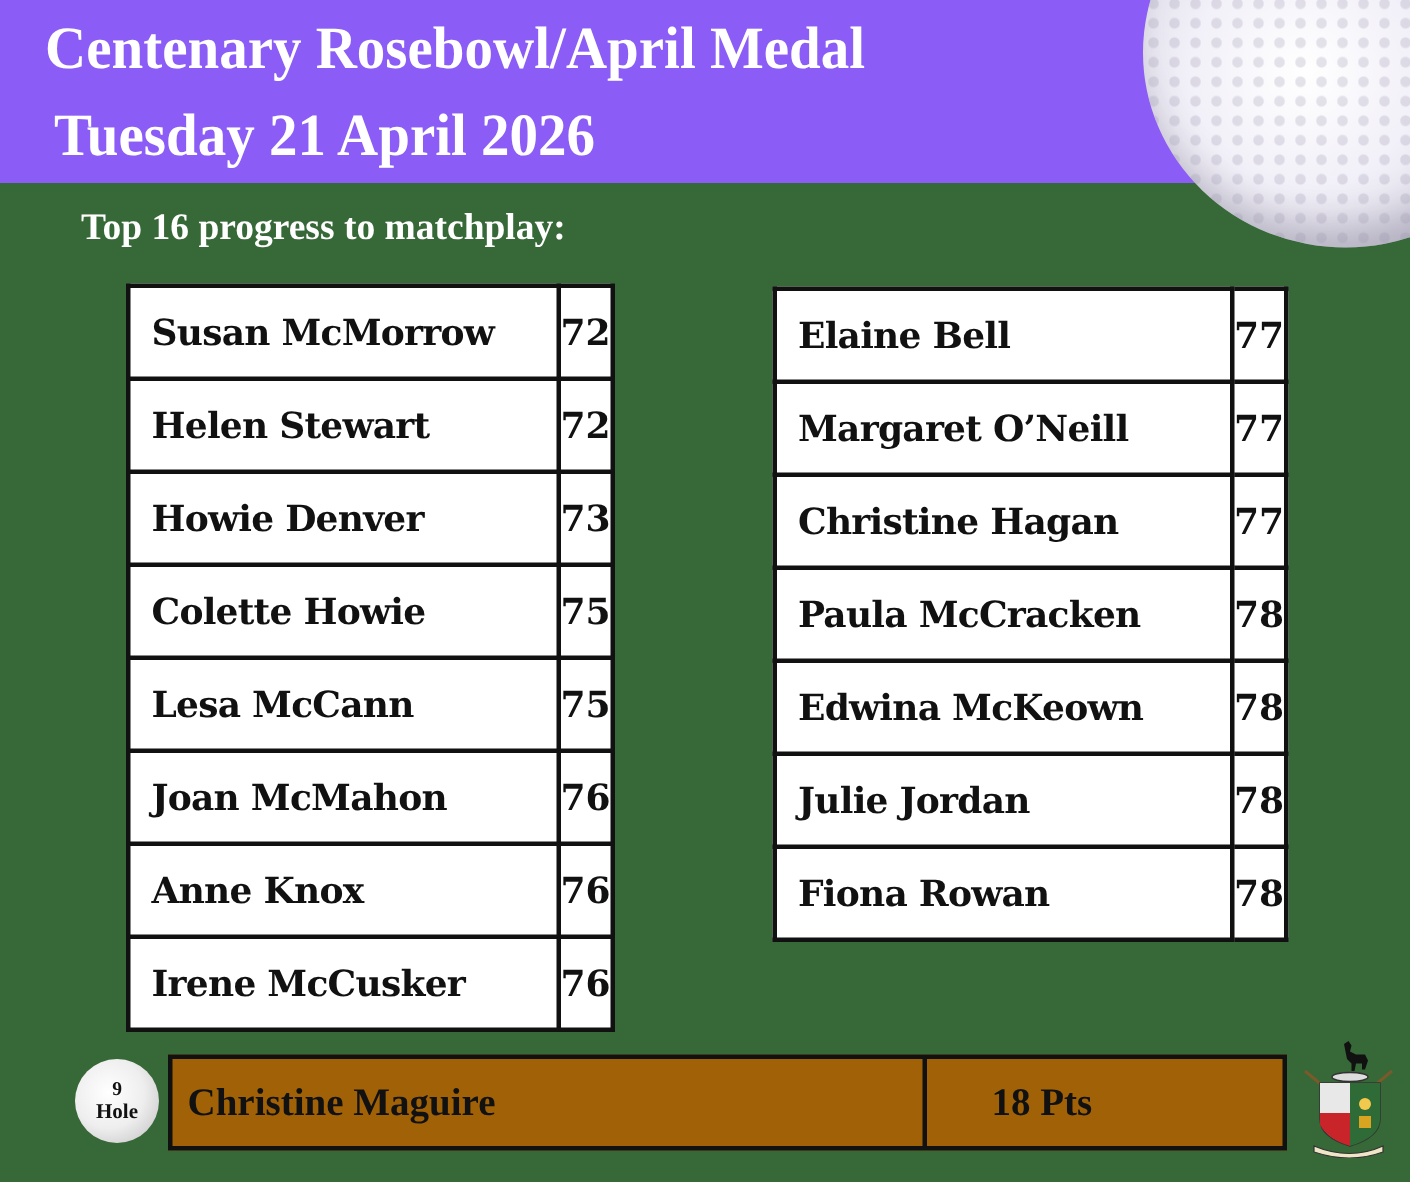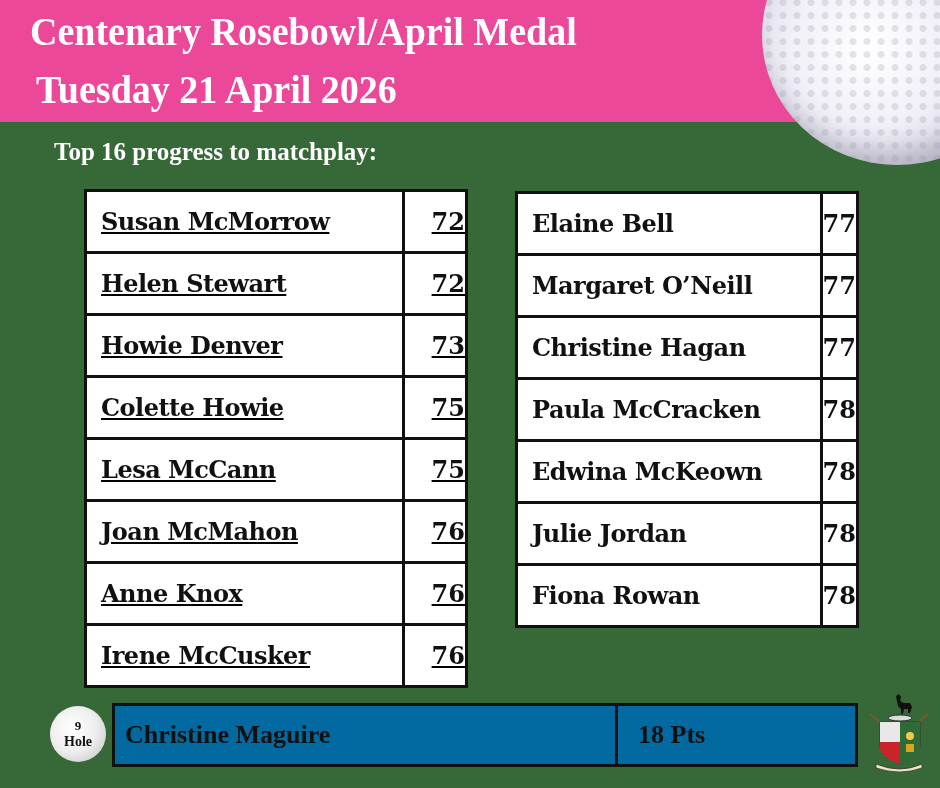--- a/index.html
+++ b/index.html
@@ -4,21 +4,21 @@
   <style>
     * { box-sizing: border-box; margin: 0; padding: 0; }
     html, body { width: 940px; height: 788px; overflow: hidden; }
     body {
       position: relative;
       background: #376837;
       font-family: "DejaVu Serif", "Liberation Serif", serif;
     }
     .header {
       position: absolute; left: 0; top: 0; width: 940px; height: 122px;
-      background: #ec4899;
+      background: #8b5cf6;
     }
     .title1 {
       position: absolute; left: 30px; top: 8px;
       color: #ffffff; font-size: 40px; font-weight: bold;
       font-family: "Liberation Serif", serif; letter-spacing: 0px;
       transform: scaleX(0.95); transform-origin: left;
       white-space: nowrap;
     }
     .title2 {
       position: absolute; left: 36px; top: 66px;
@@ -57,37 +57,37 @@
       border: 3px solid #111111;
       height: 62px;
       color: #111111;
       font-family: "DejaVu Serif", serif;
       font-weight: bold;
       font-size: 24px;
       white-space: nowrap;
     }
     table.scores td.name { padding-left: 14px; letter-spacing: -0.5px; }
     table.scores td.score { text-align: right; font-size: 24px; }
-    #table-left { left: 84px; top: 189px; width: 384px; text-decoration: underline; }
+    #table-left { left: 84px; top: 189px; width: 326px; }
     #table-left td.name { width: 318px; }
     #table-right { left: 515px; top: 191px; width: 344px; }
     #table-right td.name { width: 318px; }
     .nine-ball {
       position: absolute; left: 50px; top: 706px; width: 56px; height: 56px;
       border-radius: 50%;
       background: radial-gradient(circle at 40% 40%, #ffffff 0%, #eeeeee 50%, #bdbdbd 100%);
       display: flex; flex-direction: column; align-items: center; justify-content: center;
       color: #111111; font-family: "Liberation Serif", serif; font-weight: bold;
       line-height: 1;
     }
     .nine-ball .num { font-size: 13px; }
     .nine-ball .lbl { font-size: 14px; margin-top: 3px; }
     .bottom-row {
       position: absolute; left: 112px; top: 703px; width: 746px; height: 64px;
-      background: #0369a1; border: 3px solid #111111; display: flex;
+      background: #a16207; border: 3px solid #111111; display: flex; gap: 23px;
     }
     .bottom-row .bname {
       width: 503px; border-right: 3px solid #111111;
       display: flex; align-items: center; padding-left: 10px;
       font-size: 26px; font-weight: bold; color: #111111;
       font-family: "Liberation Serif", serif;
     }
     .bottom-row .bpts {
       flex: 1; display: flex; align-items: center; padding-left: 20px;
       font-size: 26px; font-weight: bold; color: #111111;

